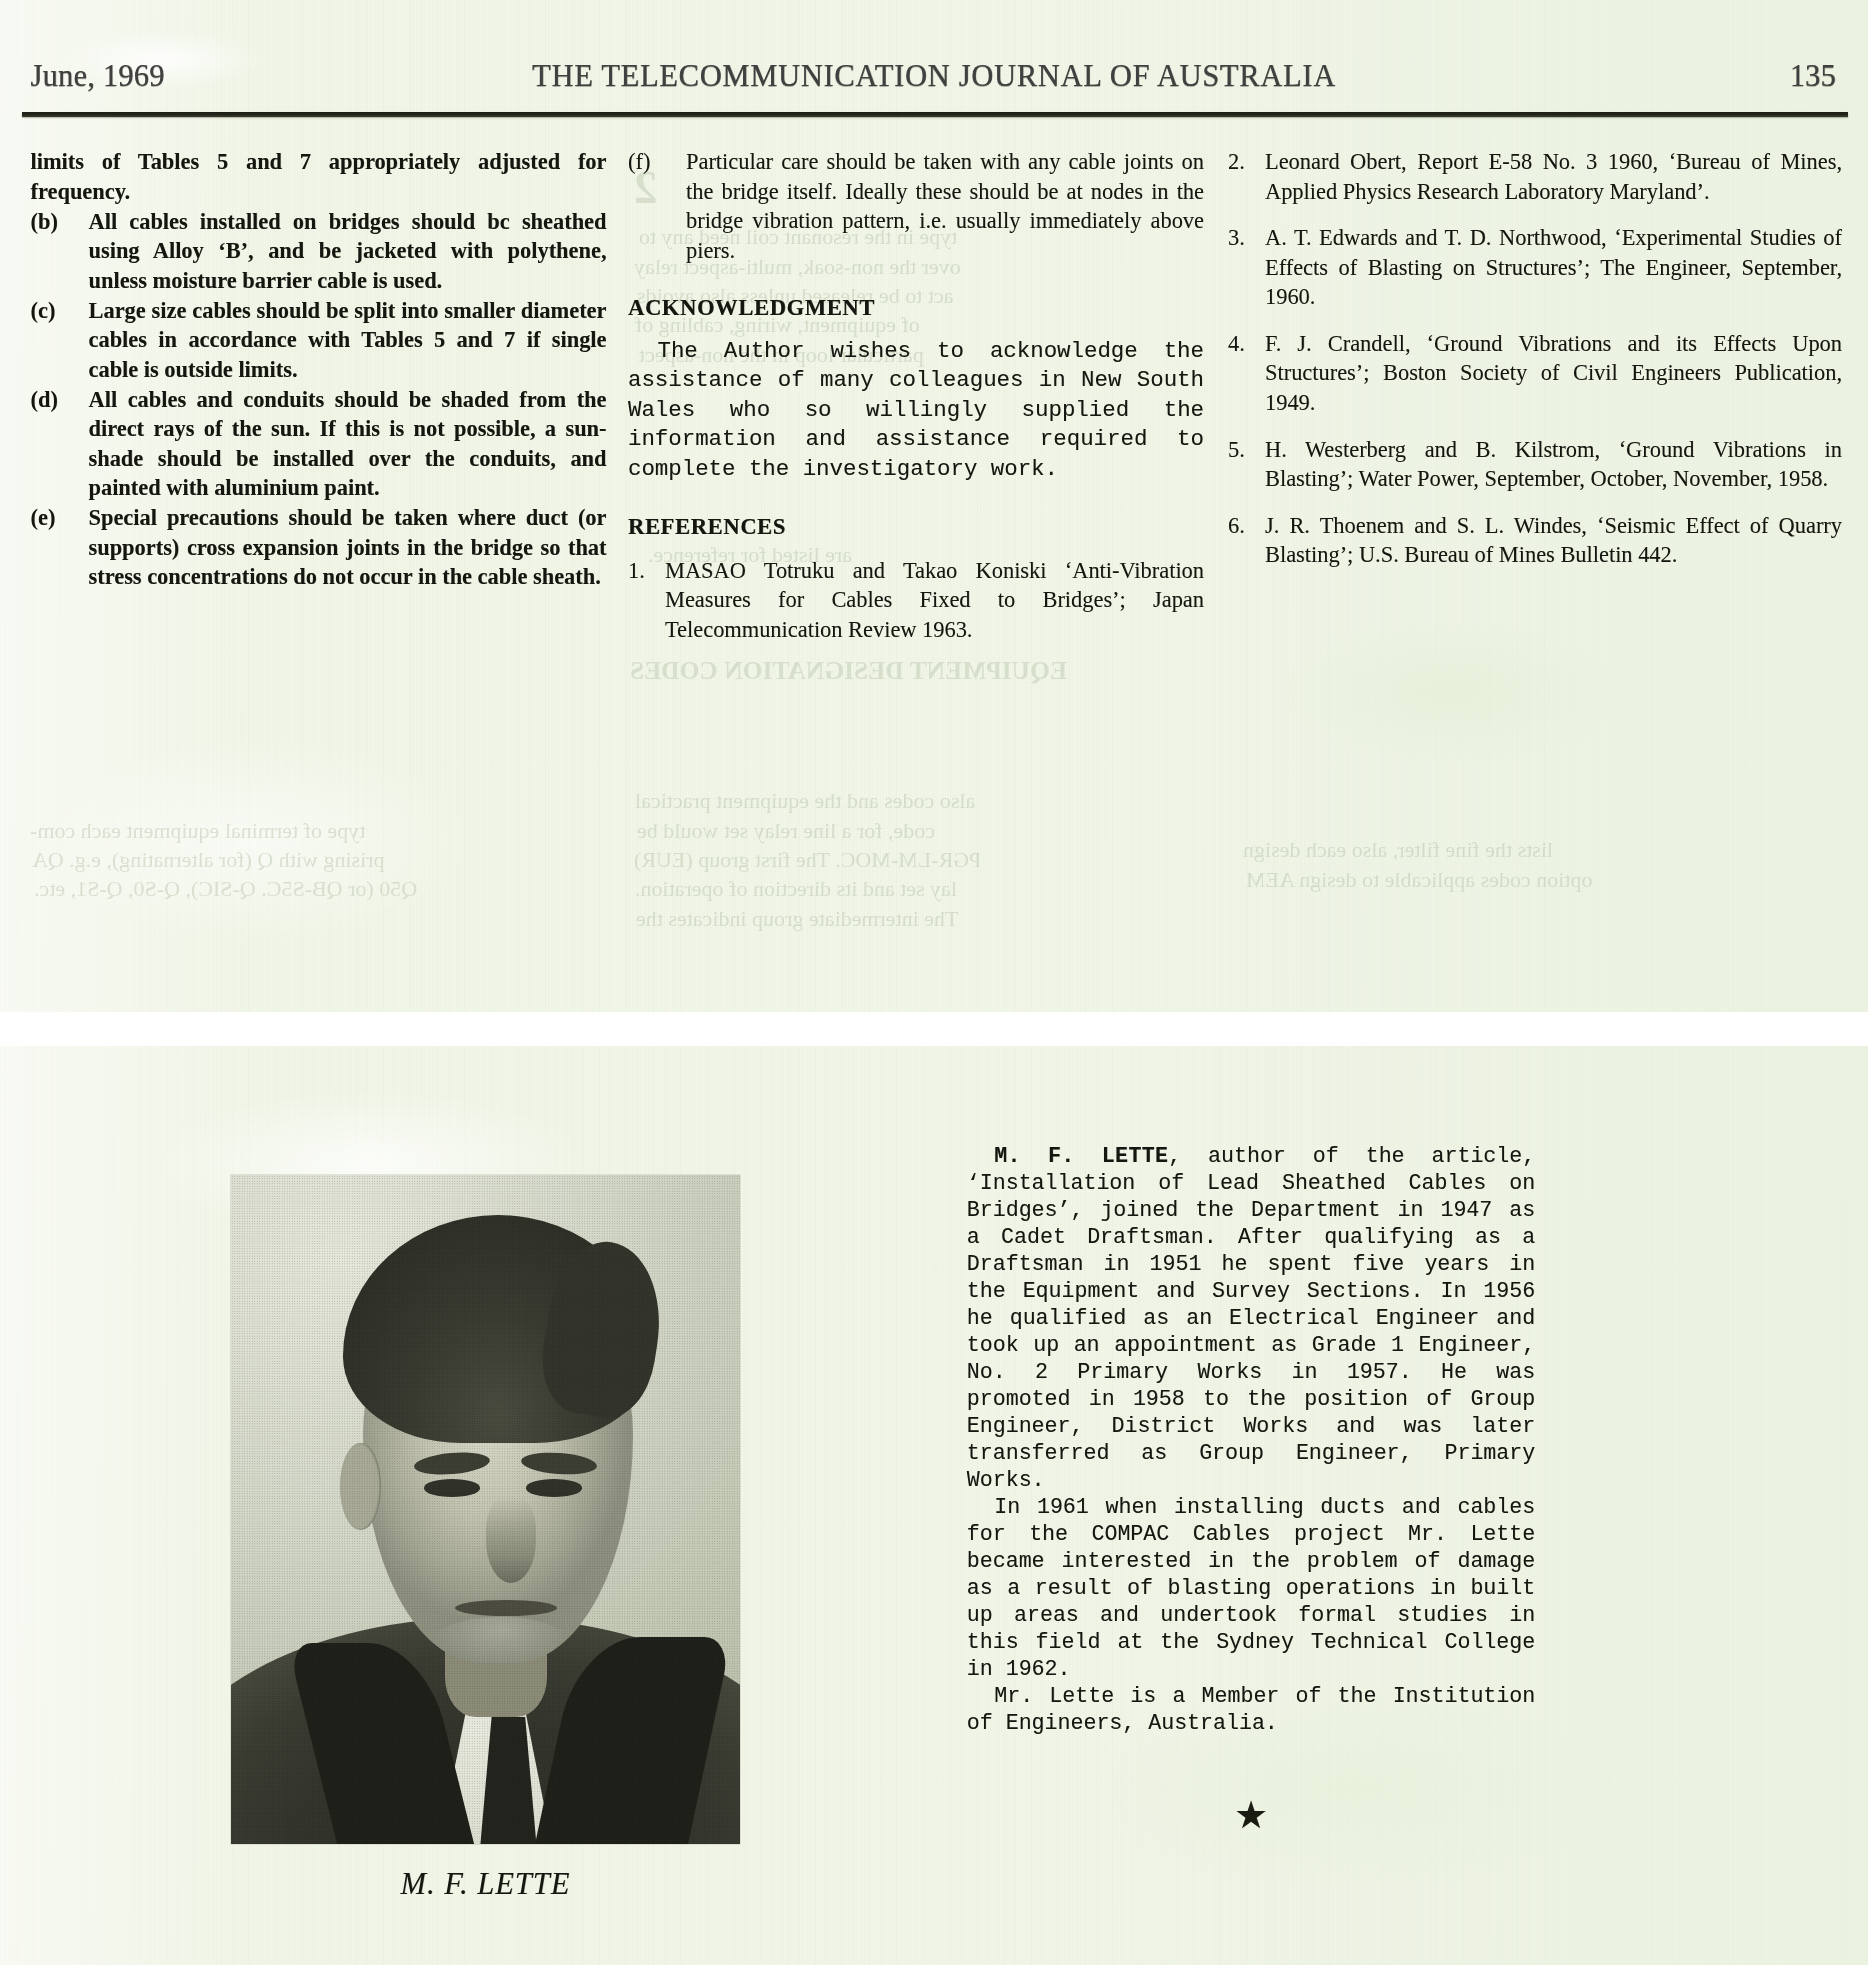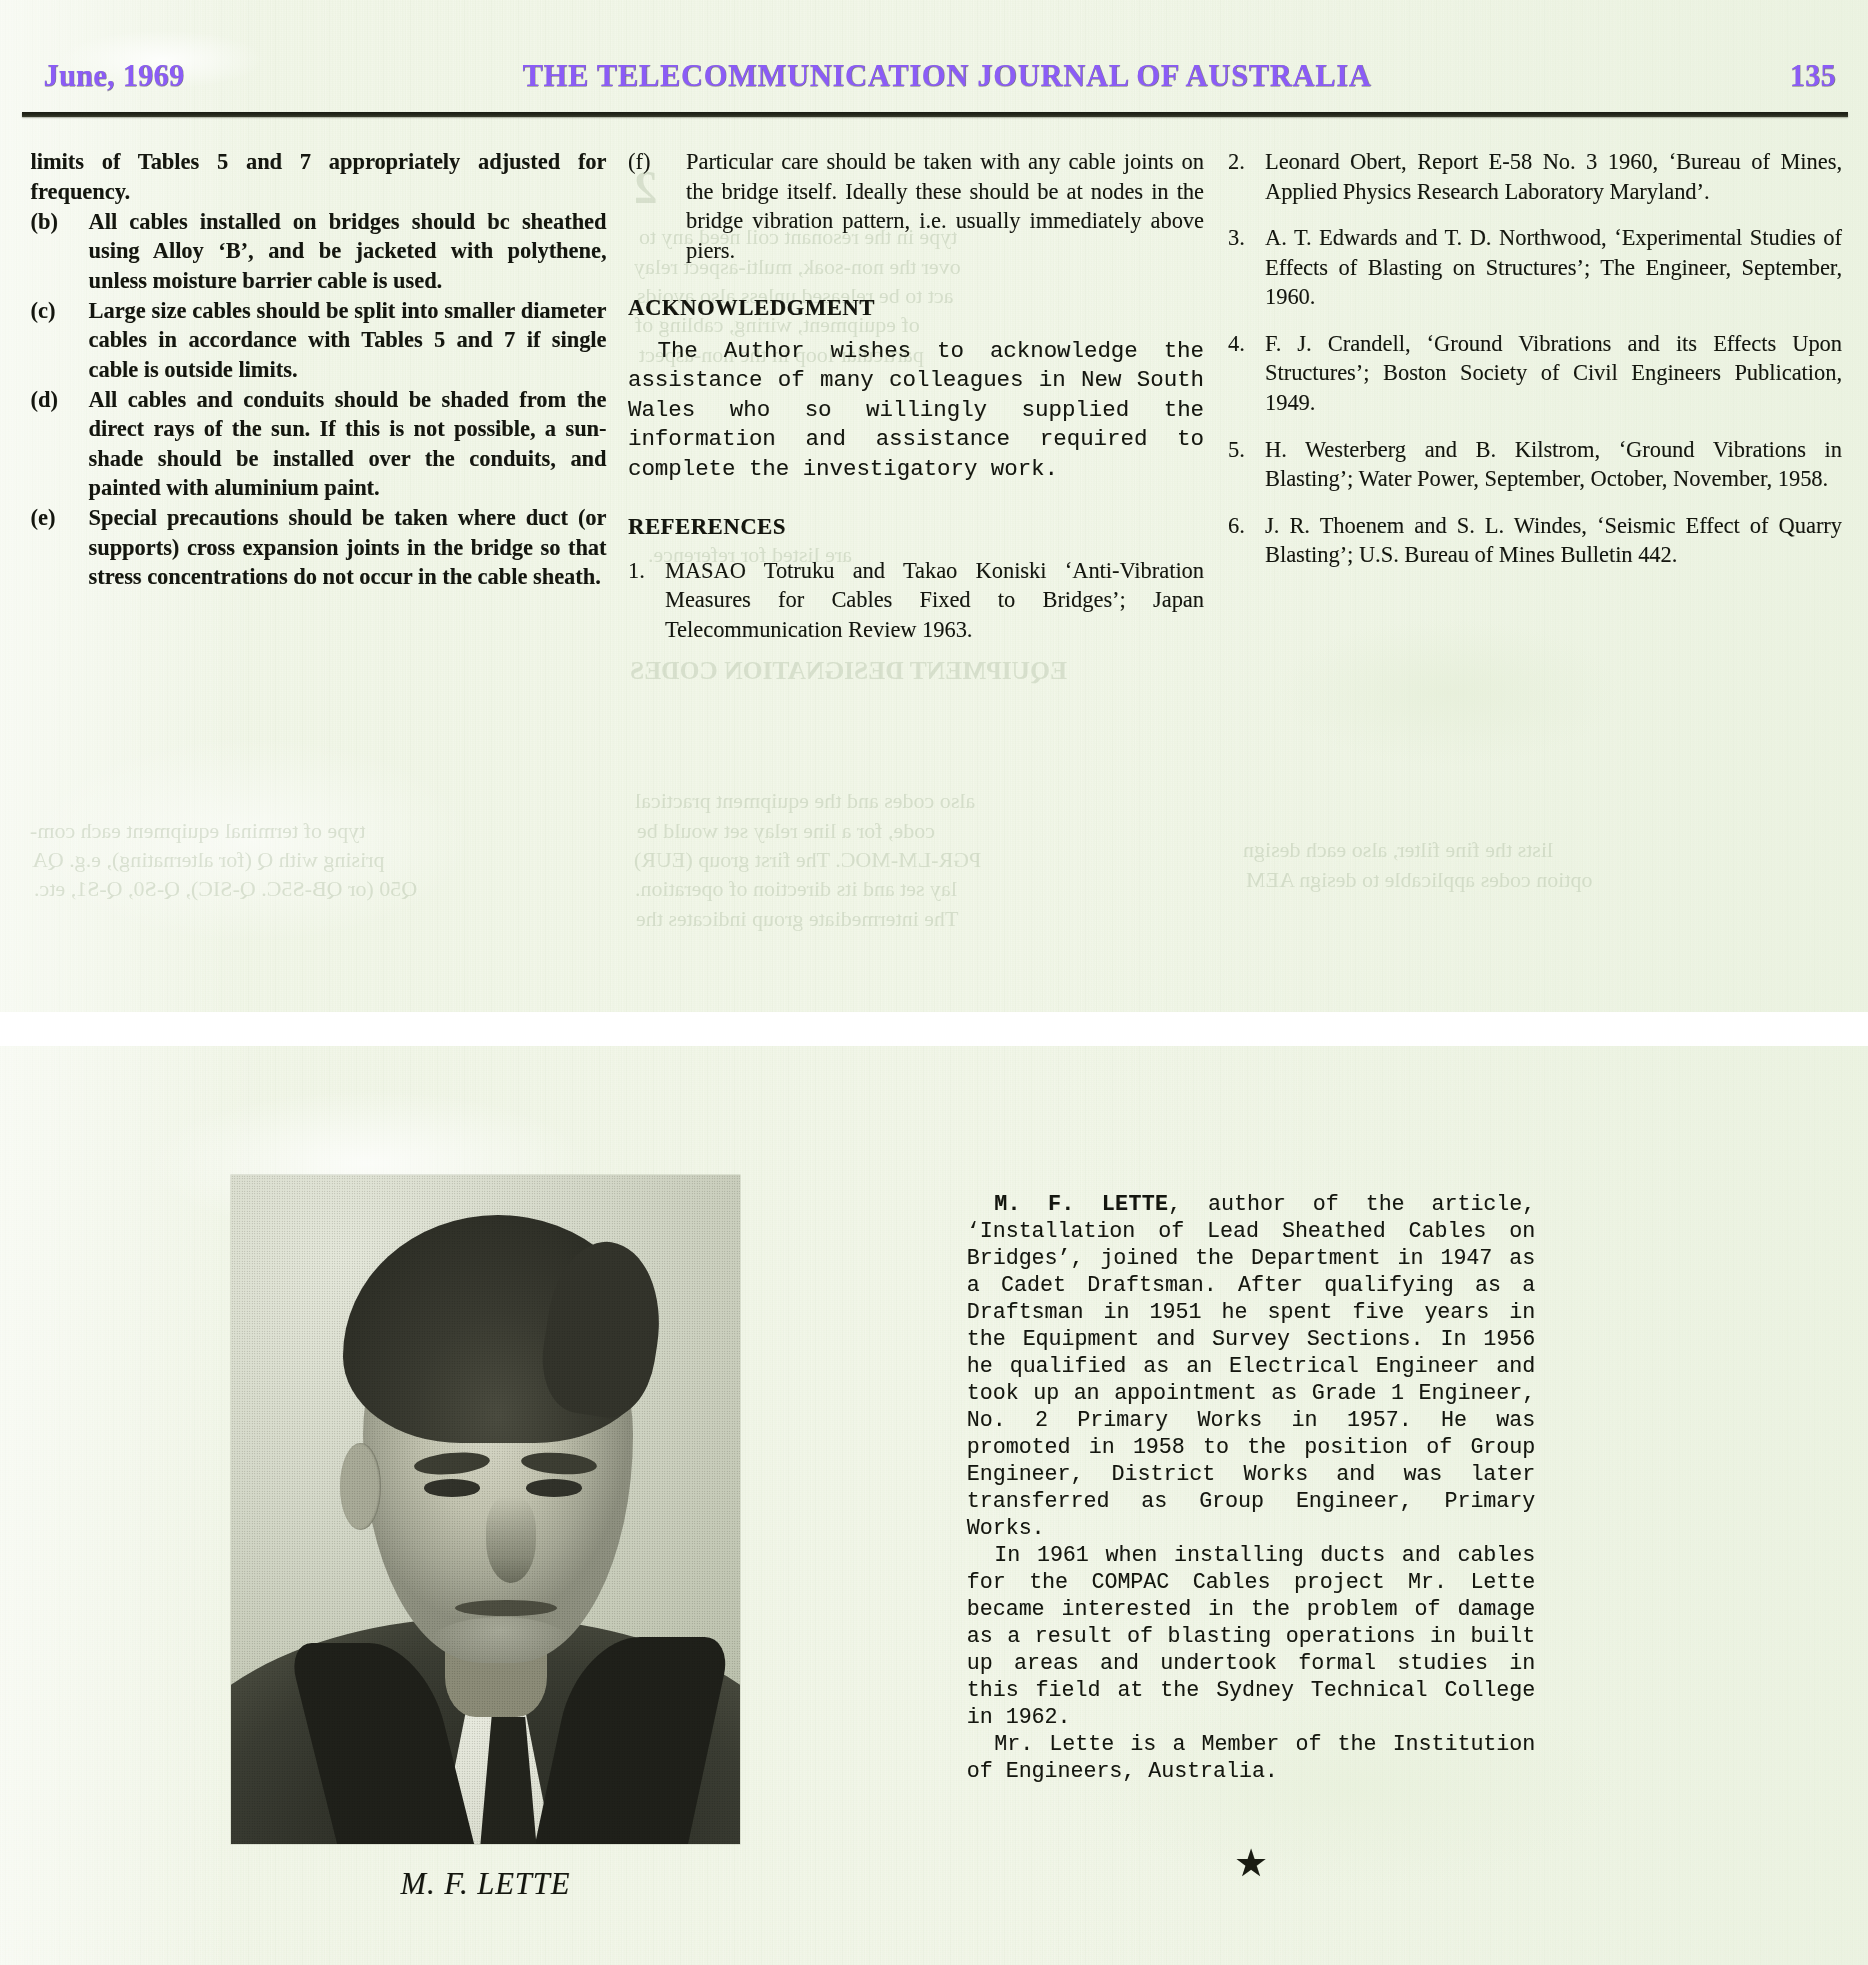--- a/index.html
+++ b/index.html
@@ -21,24 +21,23 @@
   }
   #scan-top{top:0;height:1012px;}
   #scan-bottom{top:1046px;height:919px;}
 
   .blotch{position:absolute;border-radius:50%;pointer-events:none;}
 
   
   #masthead{position:absolute;top:59px;left:0;width:1868px;height:59px;}
   .mh{
     position:absolute;top:0;
-    font-weight:700;letter-spacing:0.2px;
-    color:#8b5cf6;
+    font-weight:400;letter-spacing:0.2px;
+    color:#404040;
     text-shadow:0.6px 0 0 rgba(25,28,18,.45), 0 0.6px 0 rgba(25,28,18,.3);
-    margin-left:13px;
   }
   #mh-date{left:30.5px;font-size:30.5px;}
   #mh-title{left:0;width:1868px;text-align:center;font-size:30.5px;letter-spacing:0.7px;}
   #mh-page{right:32px;font-size:30.5px;}
   #rule{
     position:absolute;top:112px;left:21.6px;width:1826px;height:5.4px;
     background:linear-gradient(180deg,#1b1d14 0%,#24271b 55%,#3a3d2e 100%);
     box-shadow:0 1px 1.5px rgba(40,45,30,.35);
   }
 
@@ -198,21 +197,21 @@
   }
   #photo-caption{
     position:absolute;left:231px;top:1867px;width:509px;
     text-align:center;font-style:italic;font-size:30.5px;
     letter-spacing:1px;
     text-shadow:0.5px 0 0 rgba(22,25,16,.4);
   }
 
   
   #bio{
-    position:absolute;left:956px;top:1122px;width:590px;
+    position:absolute;left:956px;top:1074px;width:590px;
   }
   #bio .biotext{
     position:relative;
     padding:69px 10.8px 0 10.8px;
     font-size:21.6px;line-height:27px;
     text-align:justify;
     text-shadow:0.3px 0 0 rgba(22,25,16,.32);
   }
   #bio .para{text-indent:27.5px;}
   .star{

